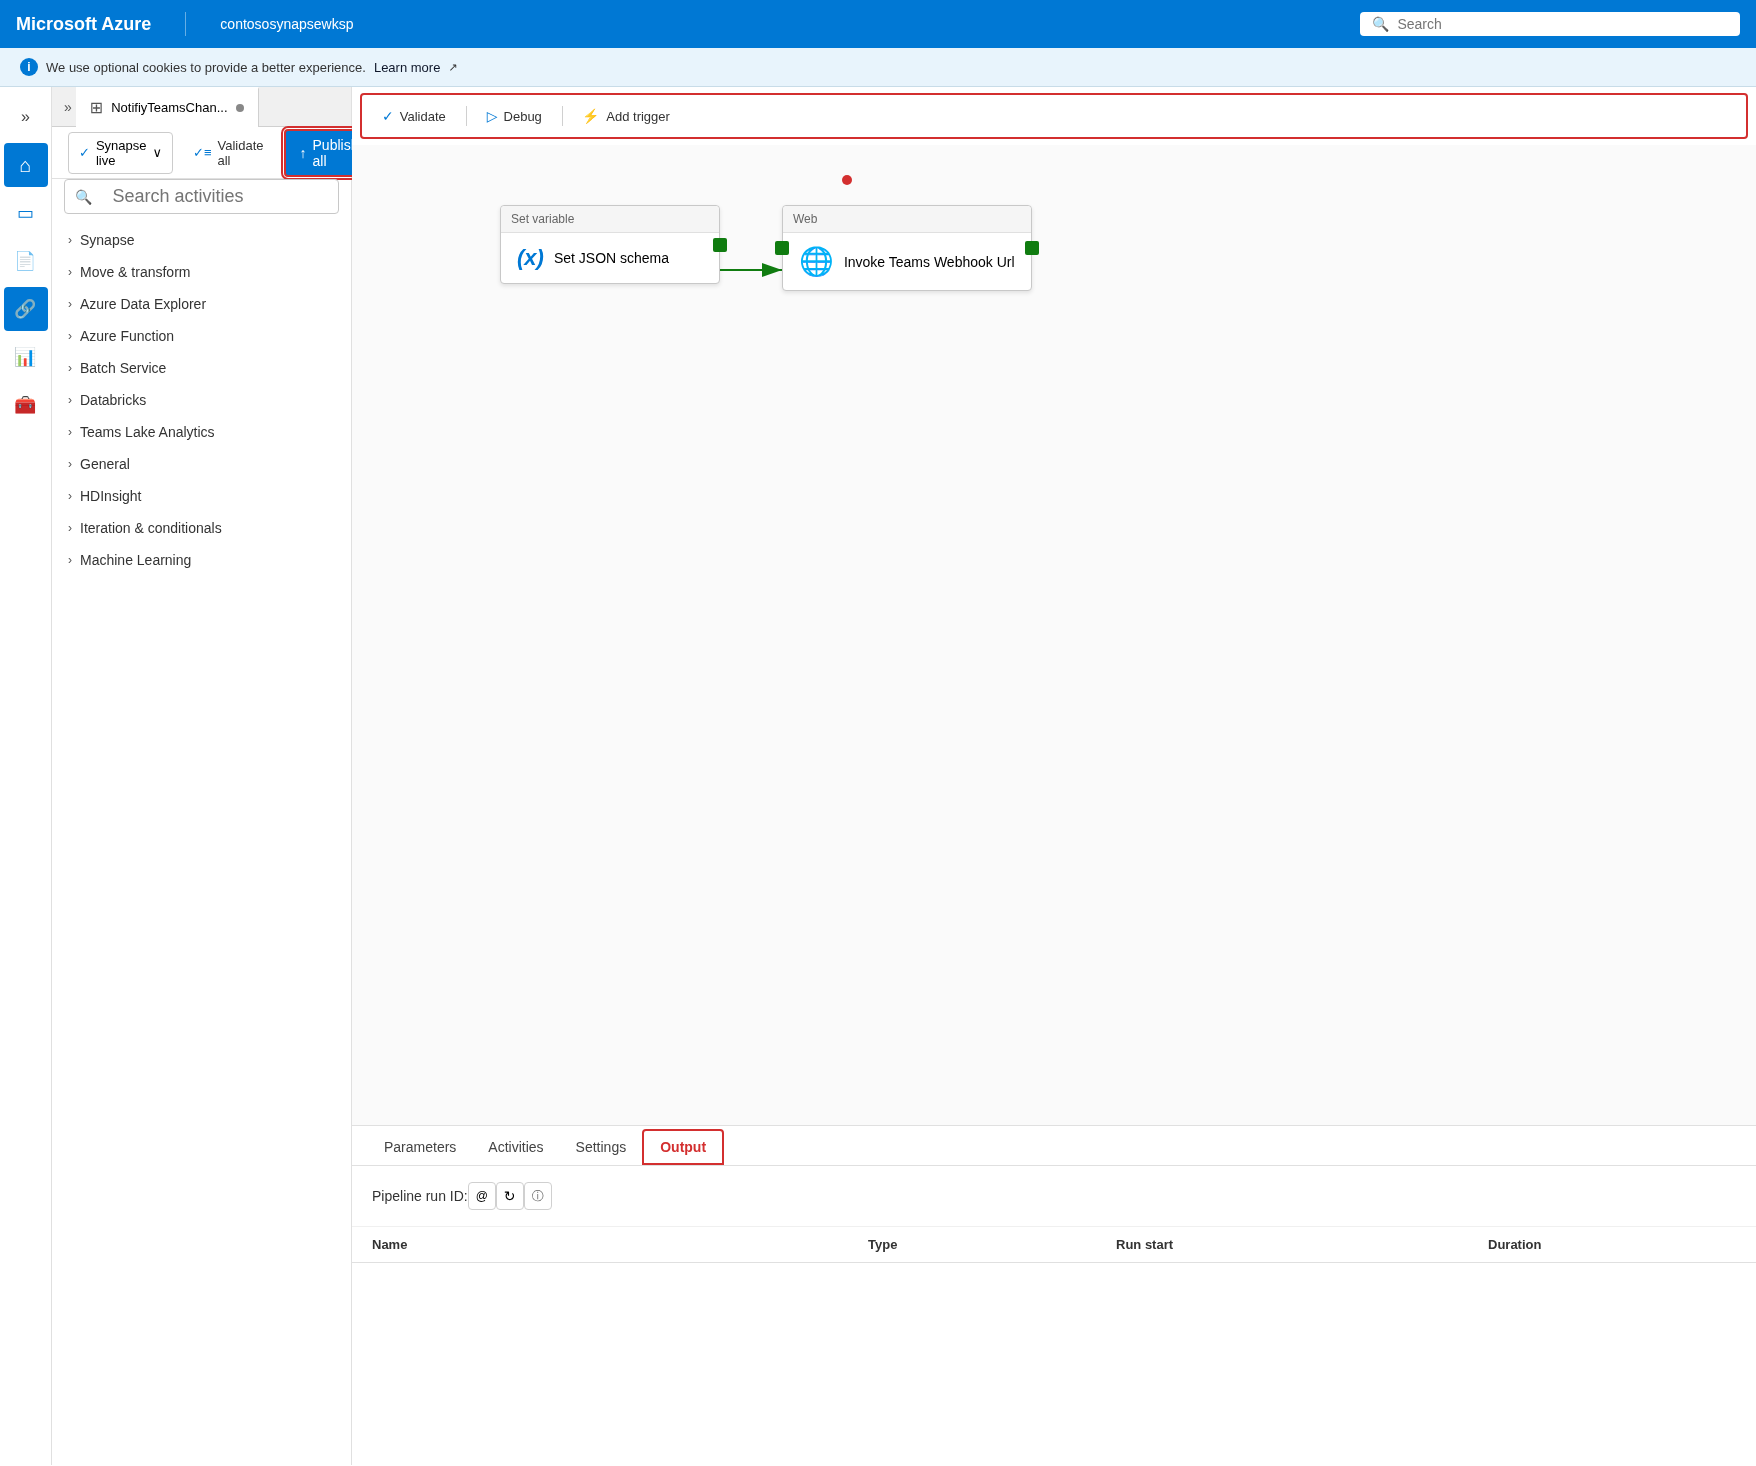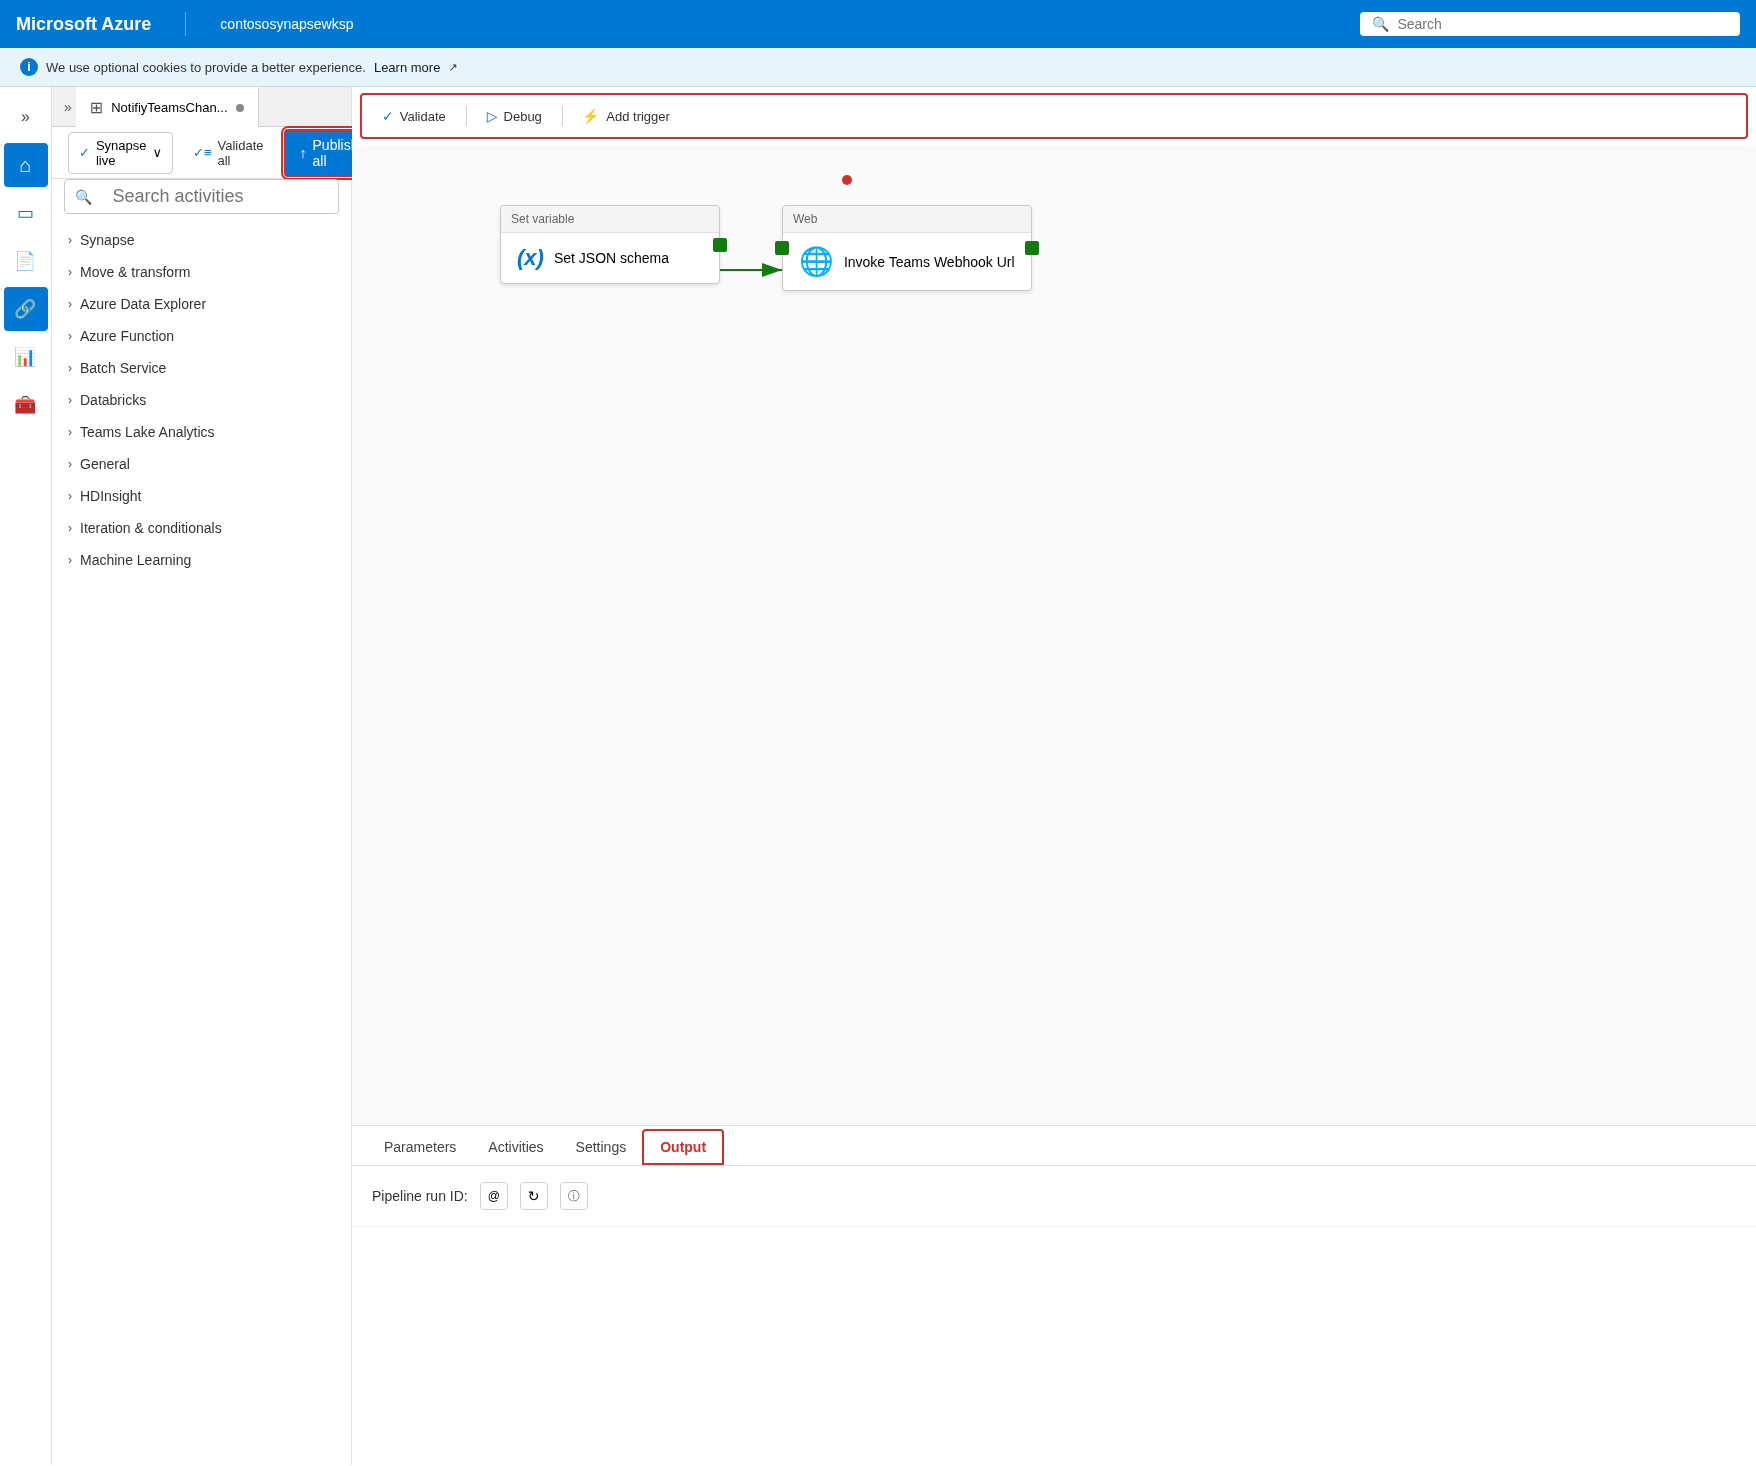--- a/index.html
+++ b/index.html
@@ -285,21 +285,20 @@
     }
     .bottom-tab-outline {
       border: 2px solid #d32f2f;
       border-radius: 4px 4px 0 0;
     }
 
     .pipeline-run-section {
       padding: 16px 20px;
       display: flex;
       align-items: center;
-      gap: 12px;
       border-bottom: 1px solid #f0f0f0;
     }
     .pipeline-run-label { font-size: 14px; color: #333; }
     .run-icon-btn {
       width: 28px;
       height: 28px;
       display: flex;
       align-items: center;
       justify-content: center;
       cursor: pointer;
@@ -577,16 +576,22 @@
         </div>
       </div>
 
       <div class="pipeline-run-section">
         <span class="pipeline-run-label">Pipeline run ID:</span>
         <div class="run-icon-btn" title="@mention" style="font-size:12px;">@</div>
         <div class="run-icon-btn">↻</div>
         <div class="run-icon-btn" style="font-size:12px; color:#666;">ⓘ</div>
       </div>
 
+      <div class="table-header-row">
+        <div class="table-header-cell">Name</div>
+        <div class="table-header-cell">Type</div>
+        <div class="table-header-cell">Run start</div>
+        <div class="table-header-cell">Duration</div>
+      </div>
     </div>
 
   </div>
 </div>
 
 </body></html>

